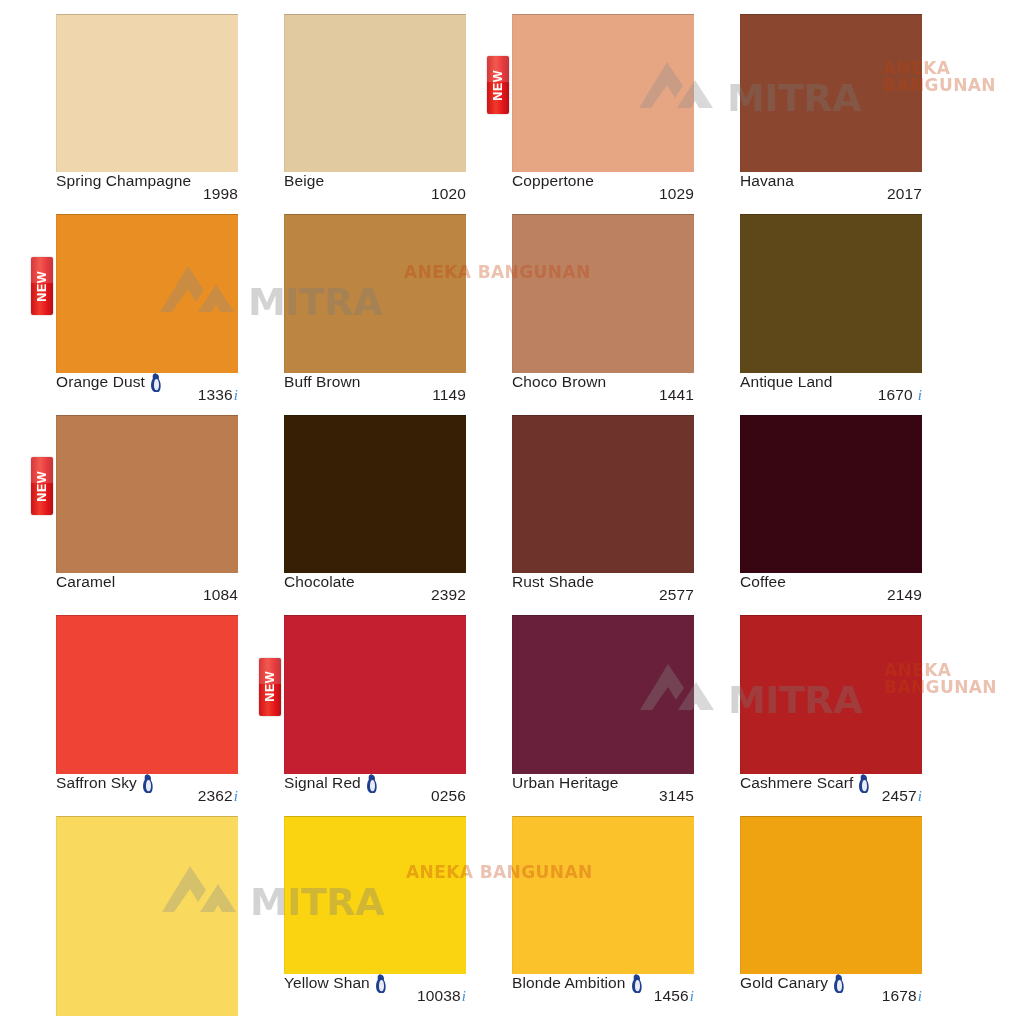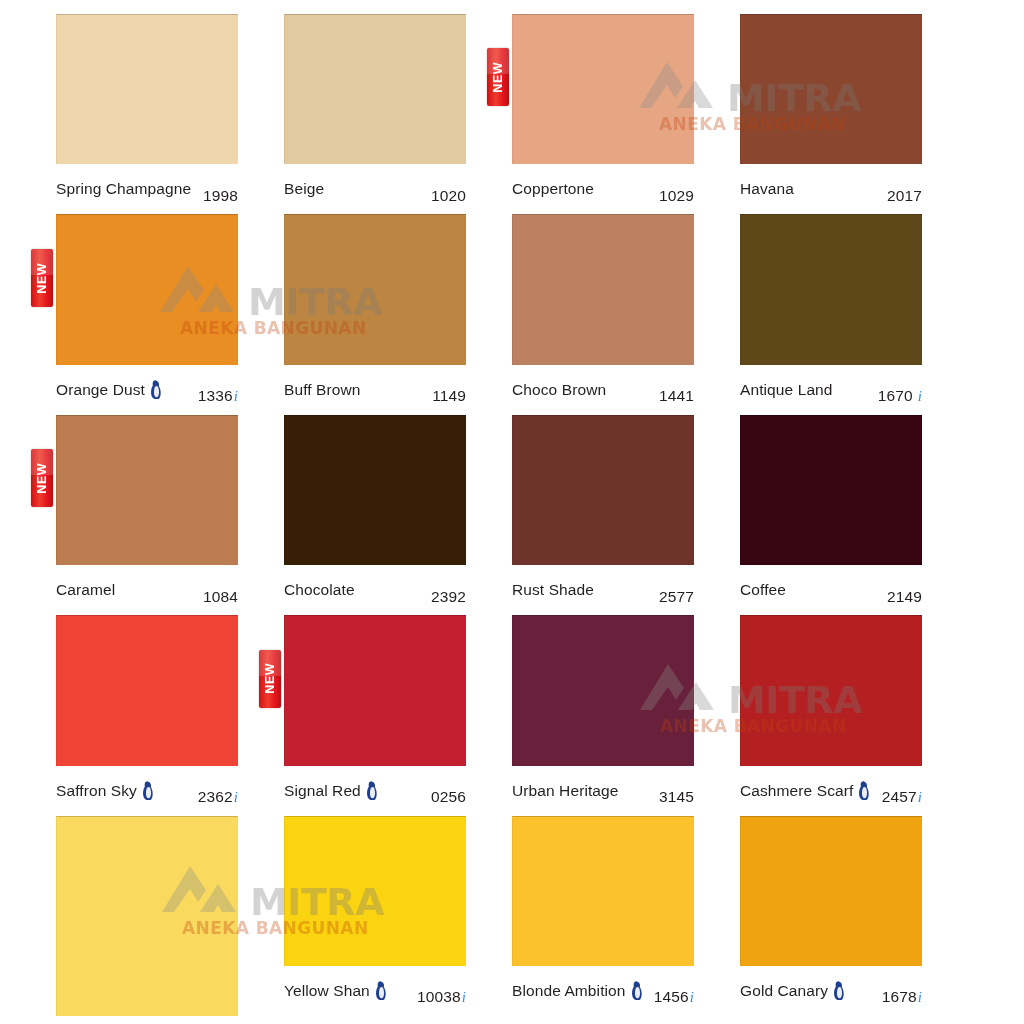--- a/index.html
+++ b/index.html
@@ -47,23 +47,23 @@
     position: relative;
     flex: 1 1 auto;
     width: 100%;
     min-height: 0;
     border-top: 1px solid rgba(0,0,0,0.18);
     border-left: 1px solid rgba(0,0,0,0.05);
   }
 
   .caption {
     flex: 0 0 auto;
-    height: 50px;
+    height: 42px;
     display: flex;
-    align-items: center;
+    align-items: flex-start;
     justify-content: space-between;
     font-size: 15.5px;
     color: #231f20;
     letter-spacing: 0.1px;
     white-space: nowrap;
   }
 
   .caption .name-wrap {
     display: inline-flex;
     align-items: center;
@@ -132,21 +132,21 @@
     letter-spacing: 0.6px;
     line-height: 1;
     z-index: 2;
   }
 
   
   .watermark {
     position: absolute;
     pointer-events: none;
     display: flex;
-    flex-direction: column;
+    flex-direction: row;
     opacity: 0.32;
     z-index: 5;
   }
   .wm-top {
     display: flex;
     align-items: flex-end;
     gap: 4px;
   }
   .wm-logo { flex: 0 0 auto; }
   .wm-mitra {

